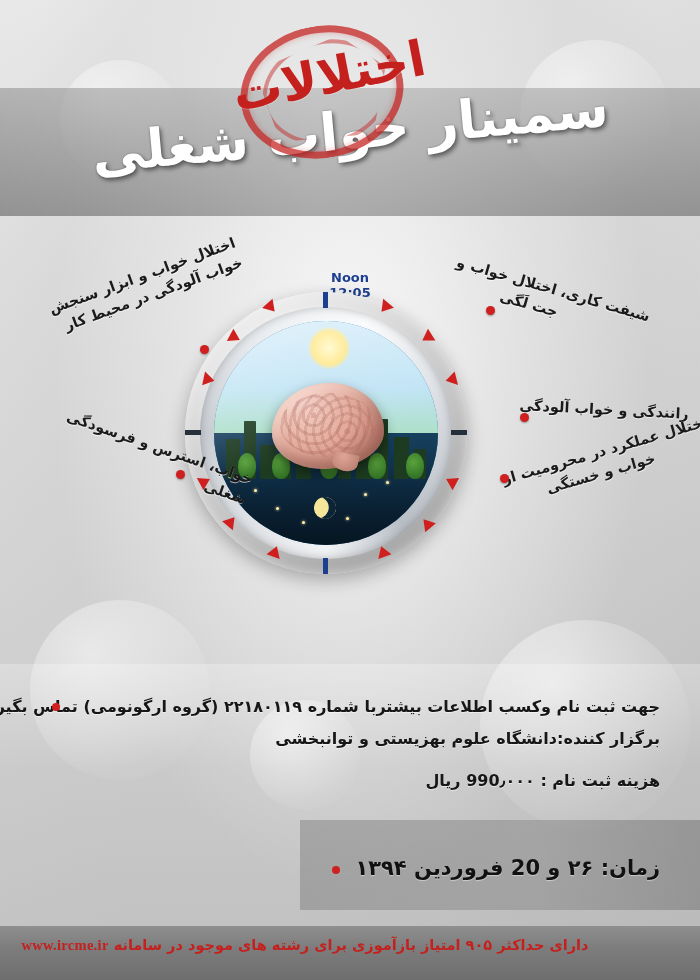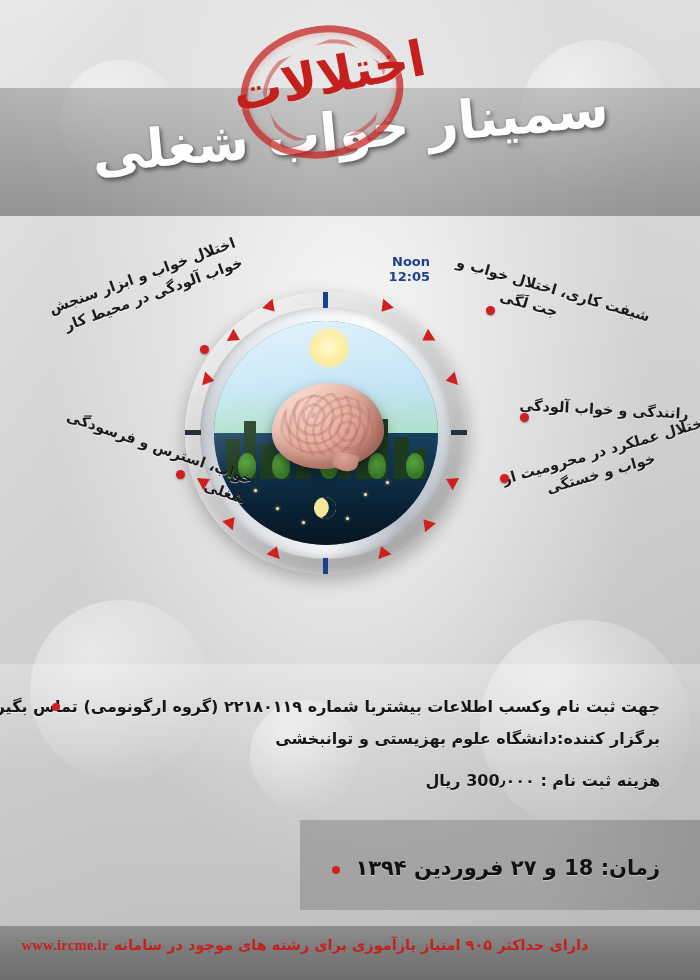--- a/index.html
+++ b/index.html
@@ -121,26 +121,27 @@
     position: absolute;
     left: 0;
     top: 240px;
     width: 700px;
     height: 400px;
   }
   .noon-label, .midnight-label {
     position: absolute;
     width: 160px;
     left: 270px;
-    text-align: right;
+    text-align: center;
     direction: ltr;
     color: #1d3f8f;
     font-weight: bold;
     font-size: 13px;
     line-height: 15px;
+    margin-top: 16px;
   }
   .noon-label { top: 14px; }
   .midnight-label { top: 327px; }
 
   .dial-outer {
     position: absolute;
     left: 185px;
     top: 52px;
     width: 282px;
     height: 282px;
@@ -495,24 +496,24 @@
   </div>
   <div class="dot" style="left:200px; top:345px;"></div>
 
   <div class="info-band"></div>
 
   <div class="info-line" style="top:697px;">جهت ثبت نام وکسب اطلاعات بیشتربا شماره ۲۲۱۸۰۱۱۹ (گروه ارگونومی) تماس بگیرید.</div>
   <div class="info-dot" style="left:52px; top:703px;"></div>
 
   <div class="info-line" style="top:729px;margin-left:18px;">برگزار کننده:دانشگاه علوم بهزیستی و توانبخشی</div>
 
-  <div class="info-line" style="top:771px;">هزینه ثبت نام : 300٫۰۰۰ ریال</div>
+  <div class="info-line" style="top:771px;">هزینه ثبت نام : 990٫۰۰۰ ریال</div>
 
   <div class="date-band"></div>
-  <div class="date-text">زمان: 18 و ۲۷ فروردین ۱۳۹۴</div>
+  <div class="date-text">زمان: ۲۶ و 20 فروردین ۱۳۹۴</div>
   <div class="info-dot" style="left:332px; top:866px;"></div>
 
   <div class="footer-band"></div>
   <div class="footer-text">
     <span>دارای حداکثر ۹۰۵ امتیاز بازآموزی برای رشته های موجود در سامانه</span>
     <span class="footer-url">www.ircme.ir</span>
   </div>
 
 </div>
 

